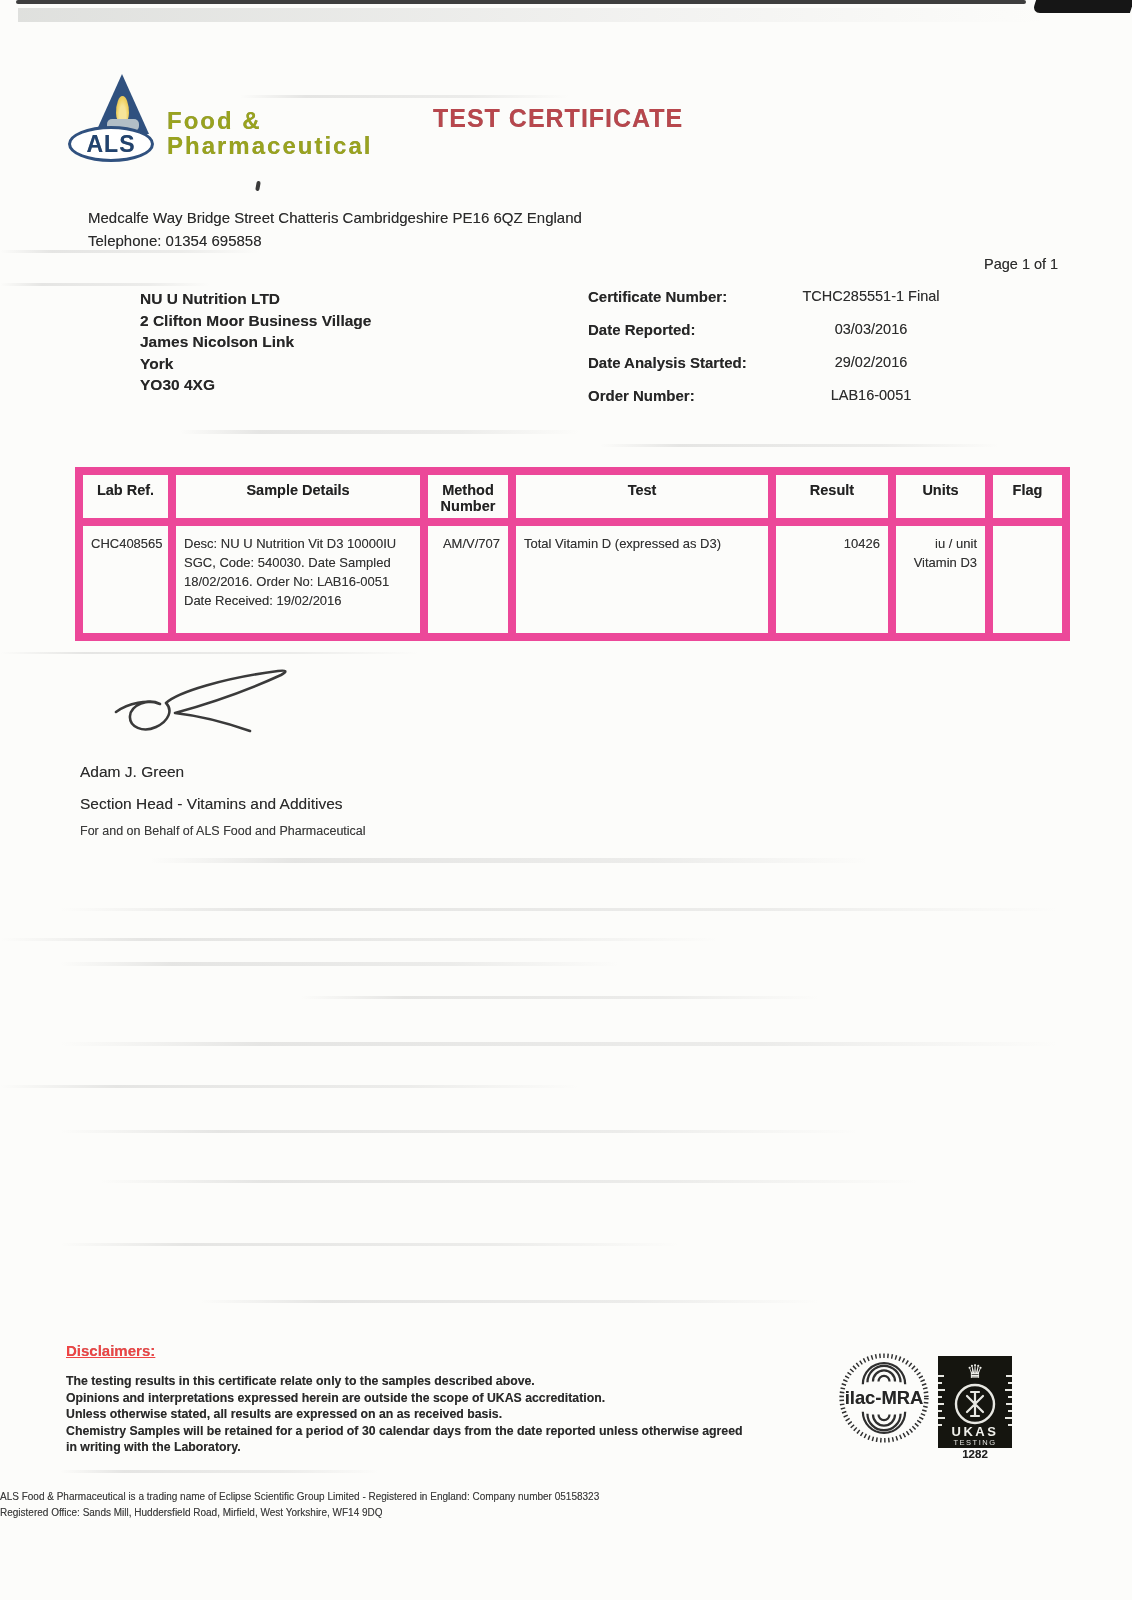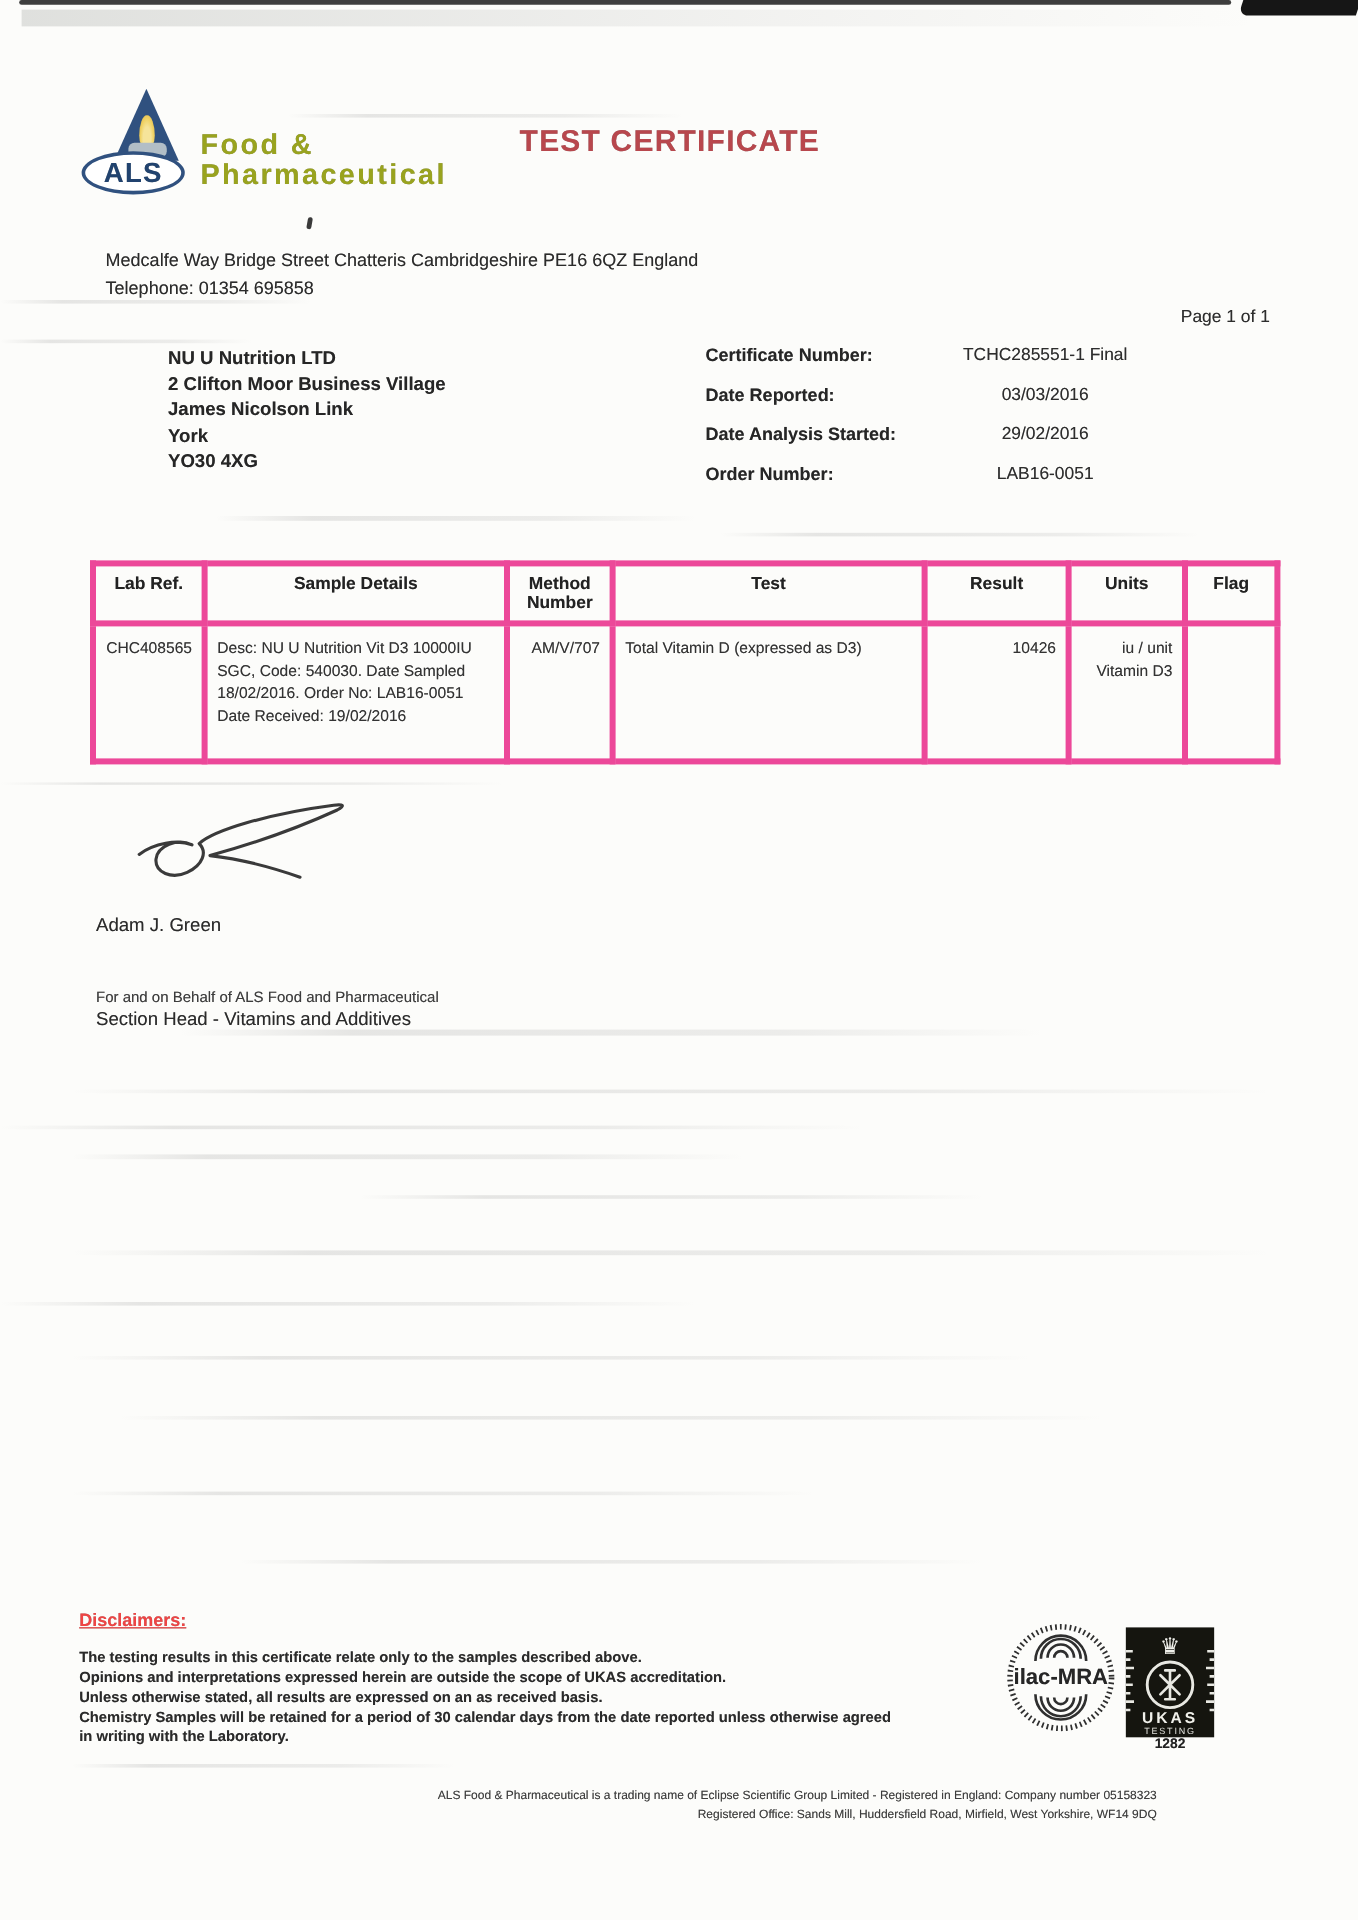--- a/index.html
+++ b/index.html
@@ -43,39 +43,39 @@
   .lab-address{position:absolute;left:88px;top:206px;font-size:15px;line-height:23px;color:#2b2b2b;}
   .page-indicator{position:absolute;left:984px;top:256px;font-size:14.5px;}
   
   .customer{position:absolute;left:140px;top:288px;font-size:15.5px;font-weight:bold;line-height:21.5px;color:#262626;}
   .meta{position:absolute;left:588px;top:288px;width:420px;}
   .meta-row{position:relative;height:33px;}
   .meta-label{position:absolute;left:0;font-size:15px;font-weight:bold;color:#262626;text-align:center;}
   .meta-value{position:absolute;left:188px;width:190px;text-align:center;font-size:14.5px;}
   
   .results{position:absolute;left:75px;top:467px;width:987px;border-collapse:collapse;table-layout:fixed;}
-  .results th,.results td{border:5px solid #ec4899;vertical-align:top;margin-top:30px;}
+  .results th,.results td{border:8px solid #ec4899;vertical-align:top;margin-top:30px;}
   .results th{font-size:14.5px;font-weight:bold;text-align:center;padding:7px 4px 4px;height:50px;color:#222;}
   .results td{font-size:13px;line-height:19px;padding:8px 8px 4px;height:115px;color:#333;}
   .td-center{text-align:right;}
   
   .sig-svg{position:absolute;left:112px;top:668px;}
   .sig-name{position:absolute;left:80px;top:763px;font-size:15.5px;color:#2b2b2b;}
-  .sig-title{position:absolute;left:80px;top:841px;font-size:15.5px;color:#2b2b2b;}
+  .sig-title{position:absolute;left:80px;top:795px;font-size:15.5px;color:#2b2b2b;}
   .sig-behalf{position:absolute;left:80px;top:824px;font-size:12.5px;color:#3c3c3c;}
   
   .disc{position:absolute;left:66px;top:1342px;width:700px;}
   .disc-head{font-size:15px;font-weight:bold;text-decoration:underline;color:#ef4444;margin-bottom:14px;}
   .disc-line{font-size:12.3px;font-weight:bold;line-height:16.5px;color:#2a2a2a;}
   
   .ilac{position:absolute;left:838px;top:1352px;}
   .ukas{position:absolute;left:938px;top:1356px;}
   .ukas-number{position:absolute;left:938px;top:1448px;width:74px;text-align:center;font-size:11.5px;font-weight:bold;color:#222;}
   
-  .footer{position:absolute;left:0;top:1489px;width:948px;text-align:right;font-size:10px;line-height:15.5px;color:#3d3d3d;margin-left:16px;}
+  .footer{position:absolute;left:0;top:1489px;width:948px;text-align:left;font-size:10px;line-height:15.5px;color:#3d3d3d;}
 </style>
 </head>
 <body>
 
 <div class="page">
 
   <div class="artifact top-line"></div>
   <div class="artifact top-corner"></div>
   <div class="artifact top-haze"></div>
   <div class="artifact tick-mark"></div>

